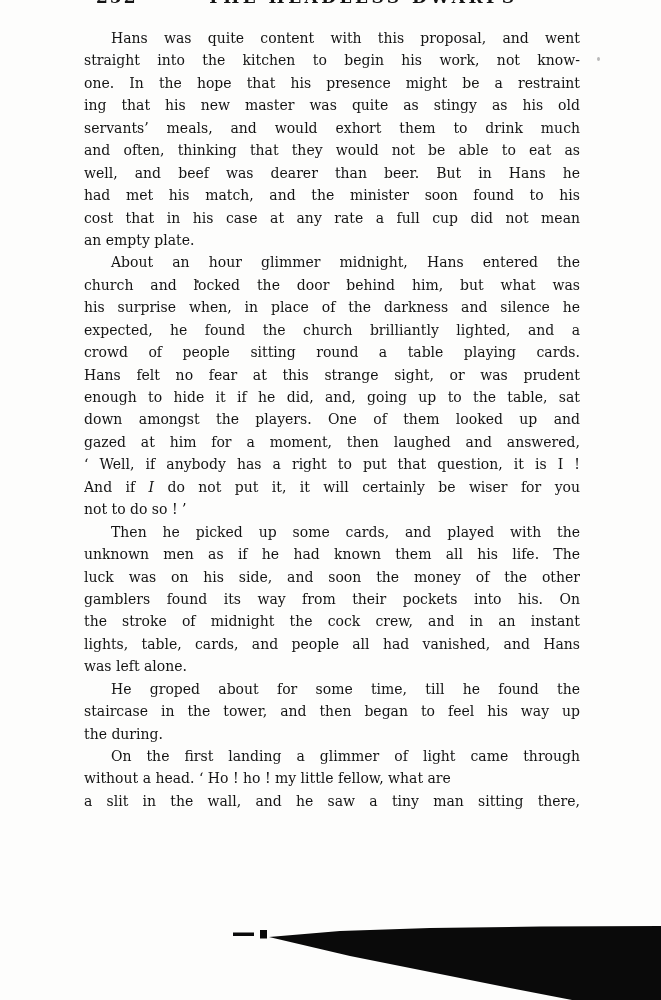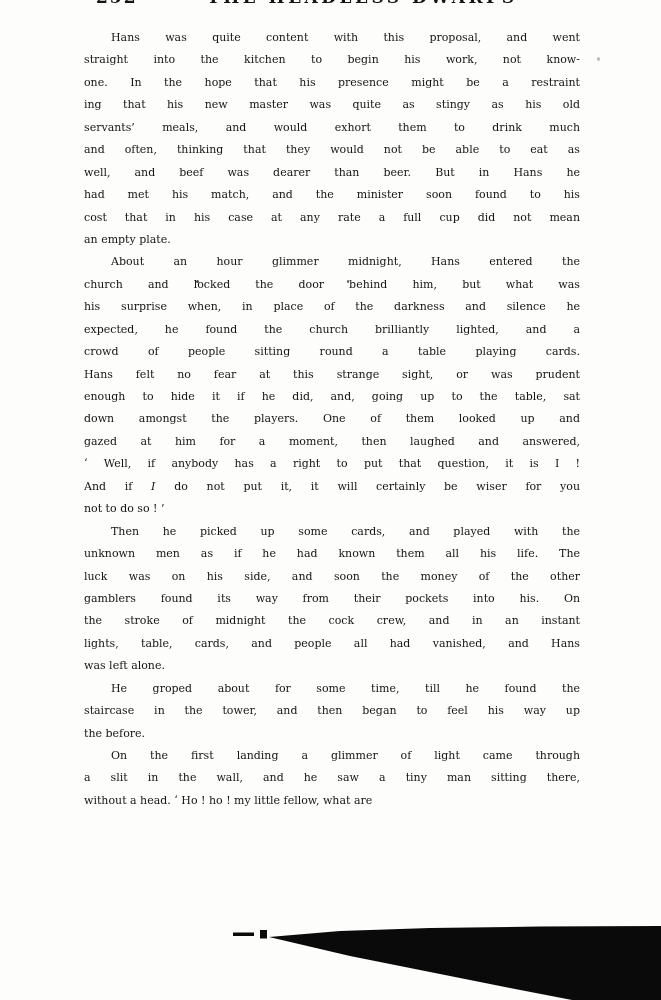--- a/index.html
+++ b/index.html
@@ -39,21 +39,21 @@
     position: absolute; left: 207px; top: 0;
     letter-spacing: 3.5px;
   }
 
   
   .text-block {
     position: absolute;
     top: 27px;
     left: 84px;
     width: 496px;
-    font-size: 11px;
+    font-size: 14px;
     line-height: 22.45px;
     text-rendering: optimizeLegibility;
   }
   .para { margin: 0; padding: 0; }
   .line {
     text-align: justify;
     text-align-last: justify;
     white-space: normal;
     overflow: hidden;
     height: 22.45px;
@@ -116,26 +116,26 @@
         <div class="line">unknown men as if he had known them all his life.  The</div>
         <div class="line">luck was on his side, and soon the money of the other</div>
         <div class="line">gamblers found its way from their pockets into his.  On</div>
         <div class="line">the stroke of midnight the cock crew, and in an instant</div>
         <div class="line">lights, table, cards, and people all had vanished, and Hans</div>
         <div class="line last">was left alone.</div>
       </div>
       <div class="para">
         <div class="line first">He groped about for some time, till he found the</div>
         <div class="line">staircase in the tower, and then began to feel his way up</div>
-        <div class="line last">the before.</div>
+        <div class="line last">the during.</div>
       </div>
       <div class="para">
         <div class="line first">On the first landing a glimmer of light came through</div>
+        <div class="line last">without a head.  ‘ Ho ! ho ! my little fellow, what are</div>
         <div class="line">a slit in the wall, and he saw a tiny man sitting there,</div>
-        <div class="line last">without a head.  ‘ Ho ! ho ! my little fellow, what are</div>
       </div>
     </div>
 
   <div class="speck" style="left:196px; top:280px; width:3px; height:3px;"></div>
   <div class="speck" style="left:347px; top:280px; width:2px; height:3px;"></div>
   <div class="speck light" style="left:597px; top:57px; width:3px; height:4px;"></div>
 
   <svg class="scan-wedge-svg" viewBox="0 0 661 100" preserveAspectRatio="none">
     <rect x="233" y="32.5" width="21" height="3.5" fill="#0a0a0a"></rect>
     <rect x="260" y="30" width="7" height="8.5" fill="#0a0a0a"></rect>

